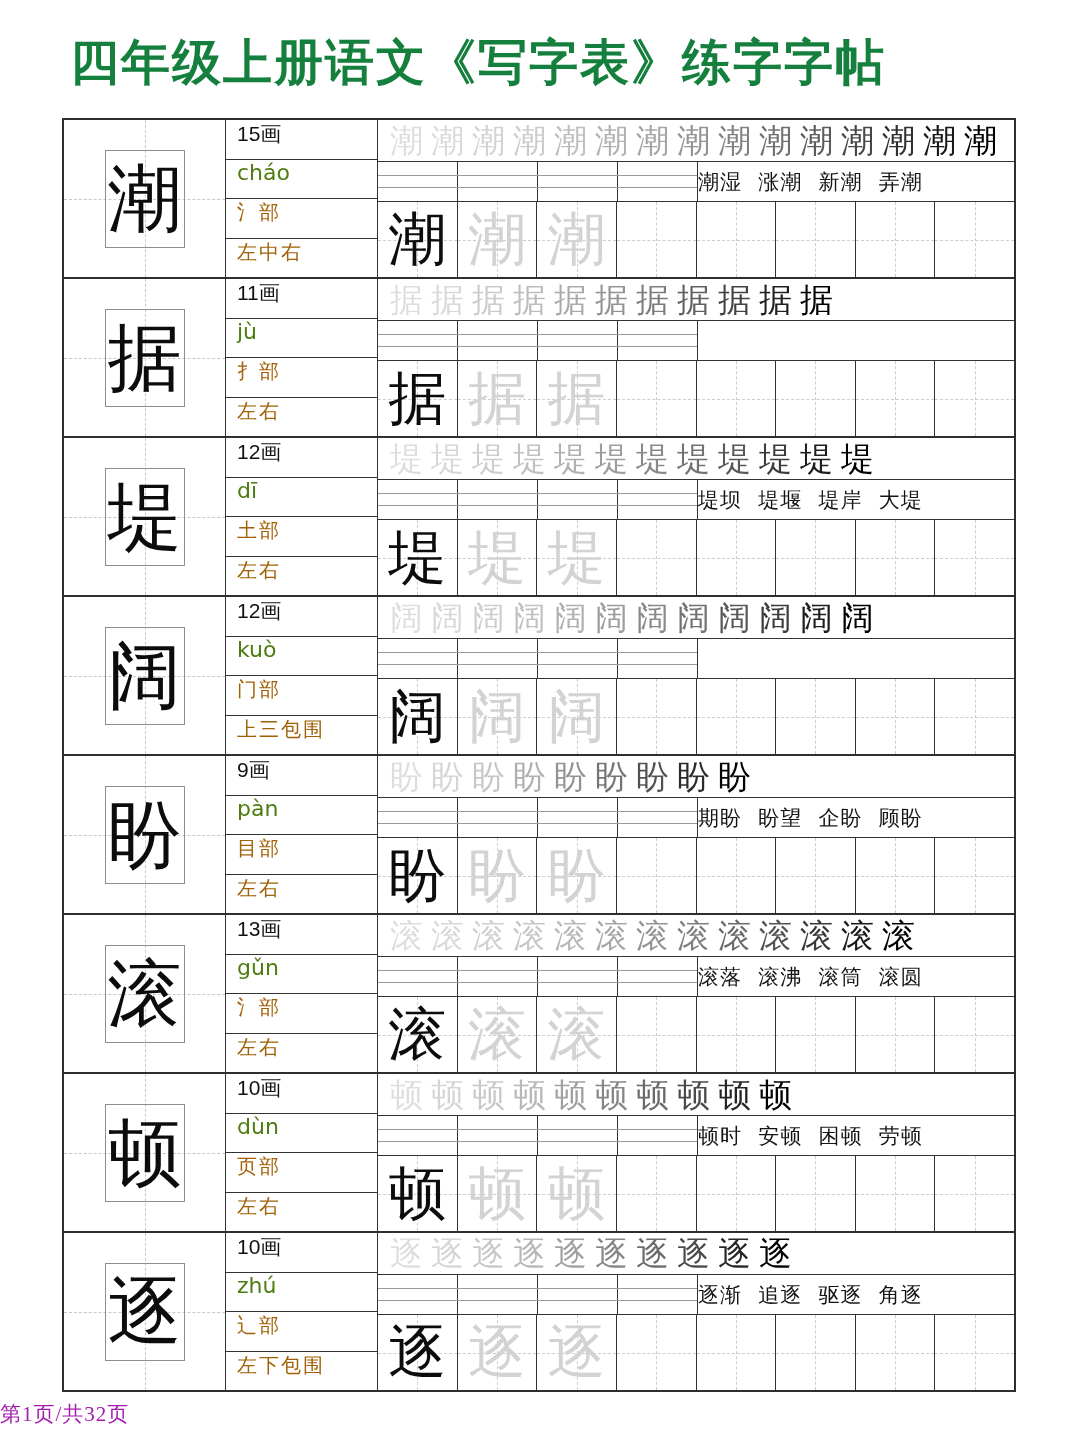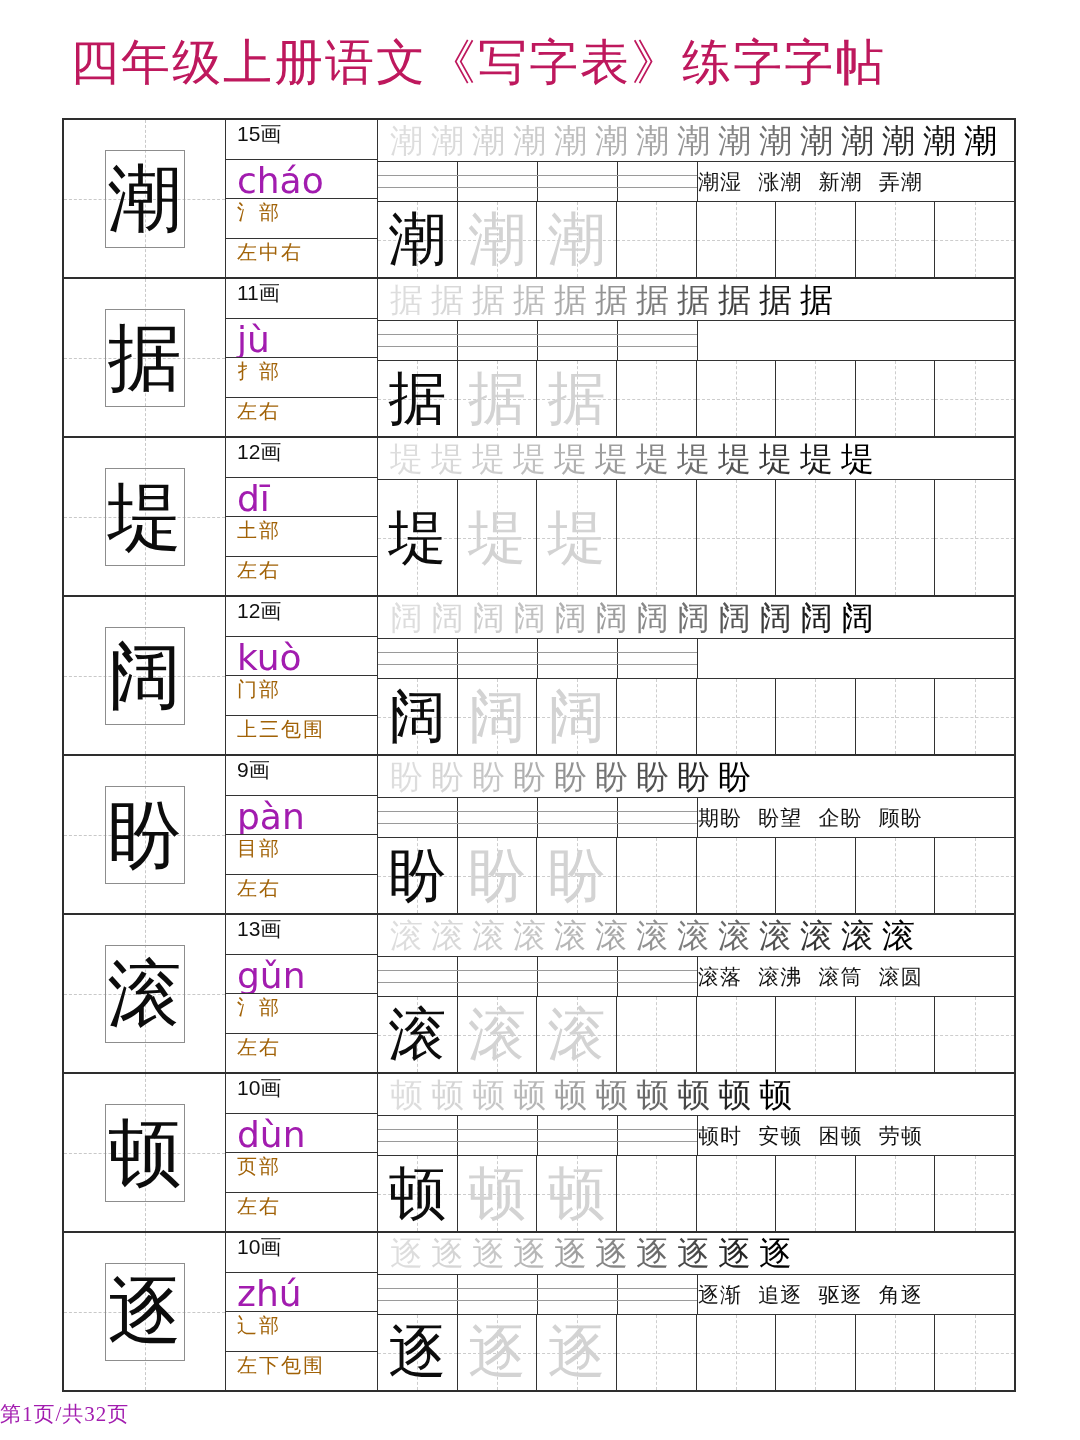--- a/index.html
+++ b/index.html
@@ -2,21 +2,21 @@
 <html><head>
 <meta charset="utf-8">
 <style>
   html,body{margin:0;padding:0;background:#ffffff;}
   body{
     width:1080px;height:1440px;position:relative;overflow:hidden;
     font-family:"Liberation Serif","DejaVu Serif",serif;color:#111;
   }
   .page-title{
     position:absolute;top:30px;left:0;width:956px;text-align:center;
-    font-size:49px;font-weight:normal;letter-spacing:2px;color:#be185d;
+    font-size:49px;font-weight:bold;letter-spacing:2px;color:#15803d;
   }
   .worksheet{
     position:absolute;left:62px;top:118px;width:954px;height:1274px;
     border:2px solid #2e2e2e;box-sizing:border-box;
     display:flex;flex-direction:column;
   }
   .char-row{flex:1;display:flex;border-bottom:2px solid #2e2e2e;box-sizing:border-box;min-height:0;}
   .char-row:last-child{border-bottom:none;}
 
   
@@ -27,21 +27,21 @@
   .char-box{width:80px;height:98px;border:1.5px solid #8d8d8d;box-sizing:border-box;
     display:flex;align-items:center;justify-content:center;position:relative;z-index:1;}
   .main-char{font-size:74px;line-height:1;color:#0c0c0c;}
 
   
   .cell-info{width:152px;border-right:1.5px solid #333;box-sizing:border-box;display:flex;flex-direction:column;}
   .info-cell{flex:1;border-bottom:1.5px solid #333;box-sizing:border-box;
     display:flex;padding-left:11px;overflow:hidden;}
   .info-cell:last-child{border-bottom:none;}
   .stroke-label{font-size:21px;font-family:"Liberation Sans","DejaVu Sans",sans-serif;color:#111;}
-  .pinyin-label{font-size:36px;font-family:"DejaVu Sans","Liberation Sans",sans-serif;color:#a21caf;}
+  .pinyin-label{font-size:22px;font-family:"DejaVu Sans","Liberation Sans",sans-serif;color:#4d7c0f;}
   .radical-label,.structure-label{font-size:20px;letter-spacing:2px;color:#a16207;}
 
   
   .cell-right{flex:1;display:flex;flex-direction:column;min-width:0;}
   .stroke-band{height:42px;border-bottom:1.5px solid #333;box-sizing:border-box;
     display:flex;align-items:center;padding-left:8px;overflow:hidden;}
   .stroke-step{width:41px;flex:0 0 41px;text-align:center;font-size:33px;line-height:40px;color:#000;}
   .mid-band{height:40px;border-bottom:1.5px solid #333;box-sizing:border-box;display:flex;}
   .pinyin-grid{width:320px;flex:0 0 320px;border-right:1.5px solid #333;box-sizing:border-box;
     position:relative;display:flex;}
@@ -247,20 +247,31 @@
           <span class="stroke-step" style="opacity: 0.24;">堤</span>
           <span class="stroke-step" style="opacity: 0.3;">堤</span>
           <span class="stroke-step" style="opacity: 0.38;">堤</span>
           <span class="stroke-step" style="opacity: 0.46;">堤</span>
           <span class="stroke-step" style="opacity: 0.55;">堤</span>
           <span class="stroke-step" style="opacity: 0.65;">堤</span>
           <span class="stroke-step" style="opacity: 0.76;">堤</span>
           <span class="stroke-step" style="opacity: 0.88;">堤</span>
           <span class="stroke-step" style="opacity: 1;">堤</span>
         </div>
+      <div class="mid-band">
+        <div class="pinyin-grid">
+            <div class="pyc"></div>
+            <div class="pyc"></div>
+            <div class="pyc"></div>
+            <div class="pyc"></div>
+          </div>
+        <div class="word-area">
+          <span class="word-list">堤坝 堤堰 堤岸 大堤</span>
+        </div>
+      </div>
       <div class="practice-band">
           <div class="pcell">
             <span class="pchar ink">堤</span>
           </div>
           <div class="pcell">
             <span class="pchar ghost">堤</span>
           </div>
           <div class="pcell">
             <span class="pchar ghost">堤</span>
           </div>

